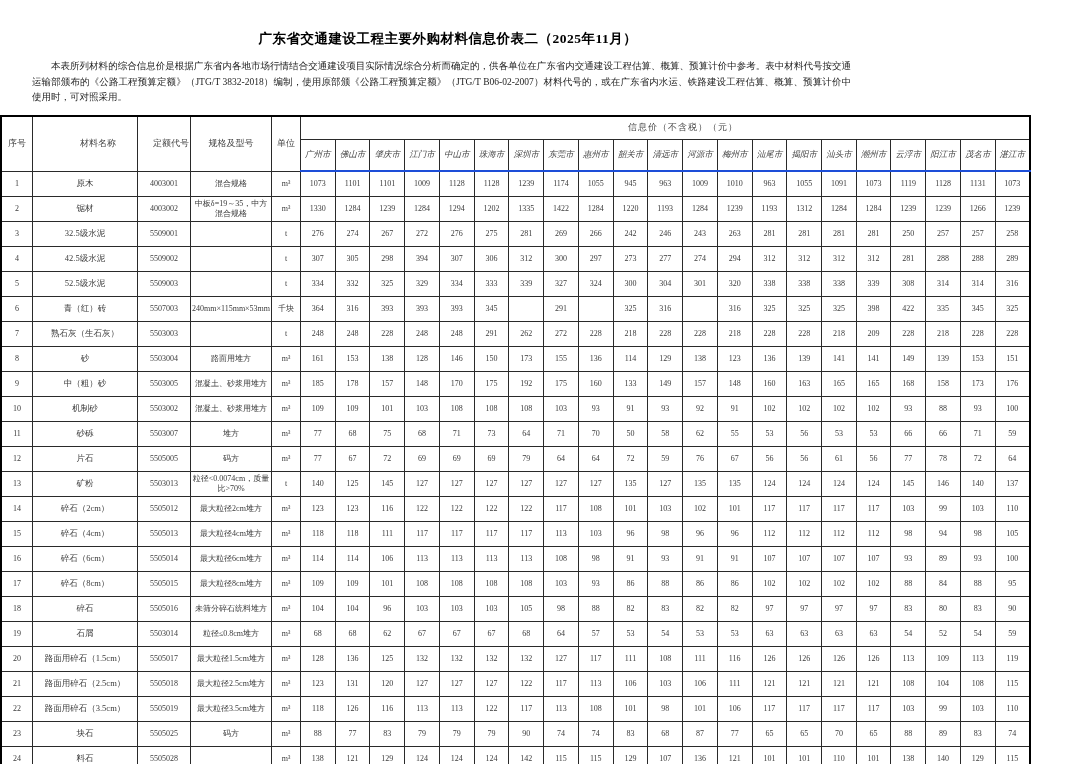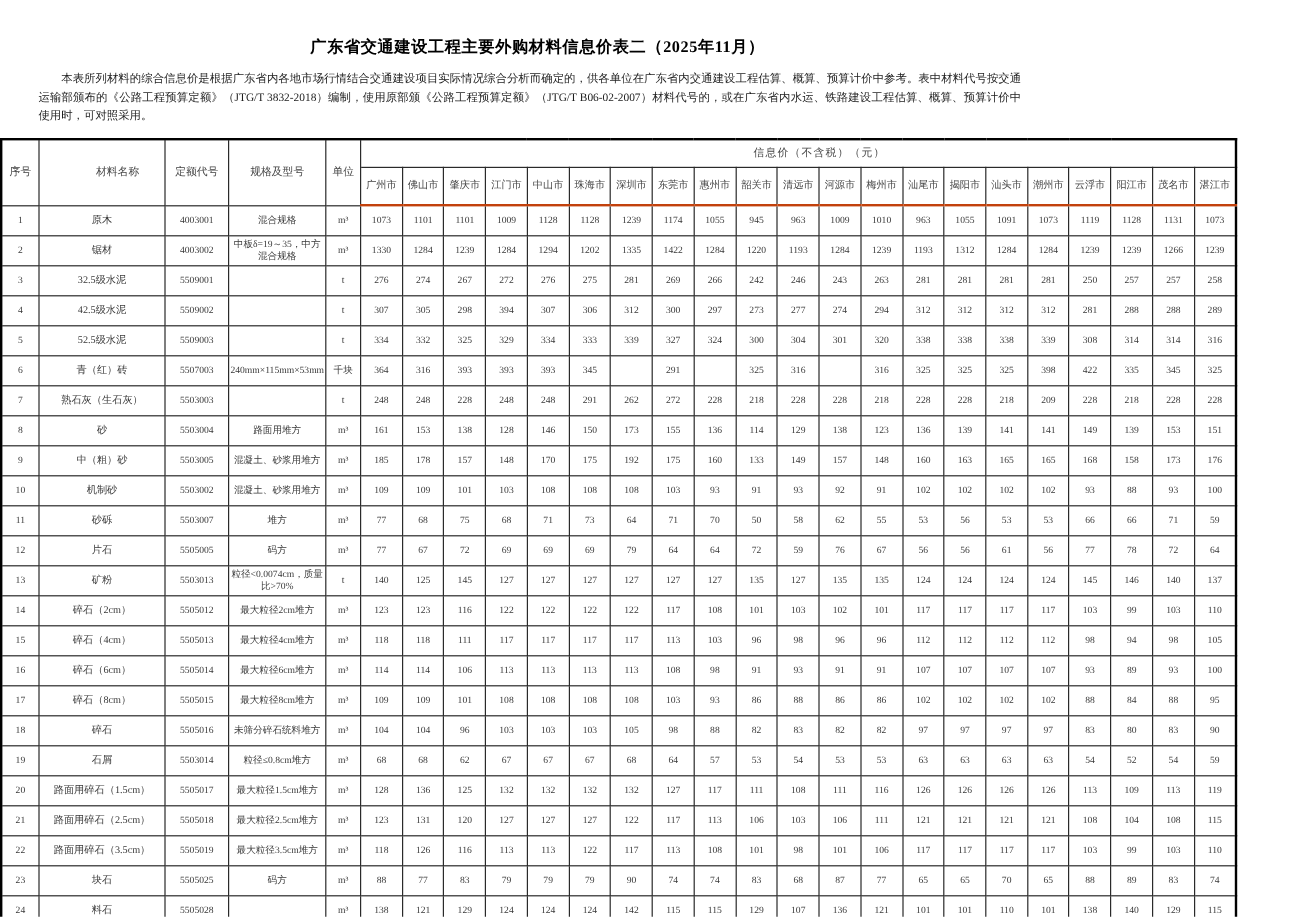--- a/index.html
+++ b/index.html
@@ -50,27 +50,28 @@
     color: #3a3a3a;
     padding: 1px 1px;
     overflow: hidden;
     line-height: 1.3;
   }
   .price-table thead th {
     font-size: 9px;
     color: #444;
   }
   .price-table thead tr.cities-row th {
-    border-bottom: 2px solid #c2410c;
+    border-bottom: 2px solid #1d4ed8;
     height: 28px;
     font-size: 8.5px;
+    font-style: italic;
   }
   th.w-seq  { width: 28px; }
   th.w-name { width: 76px; padding-left: 27px; }
-  th.w-code { width: 50px; }
+  th.w-code { width: 50px; text-align: right; }
   th.w-spec { width: 78px; }
   th.w-unit { width: 26px; }
   th.price-group { height: 20px; letter-spacing: 1px; color: #555; padding-left: 37px; }
   .price-table tbody td { height: 22px; }
   .price-table tbody td.name { font-size: 8.5px; }
   .price-table tbody td.spec { font-size: 8px; }
   .price-table tbody td.code { font-size: 8px; }
 </style>
 </head>
 <body>

